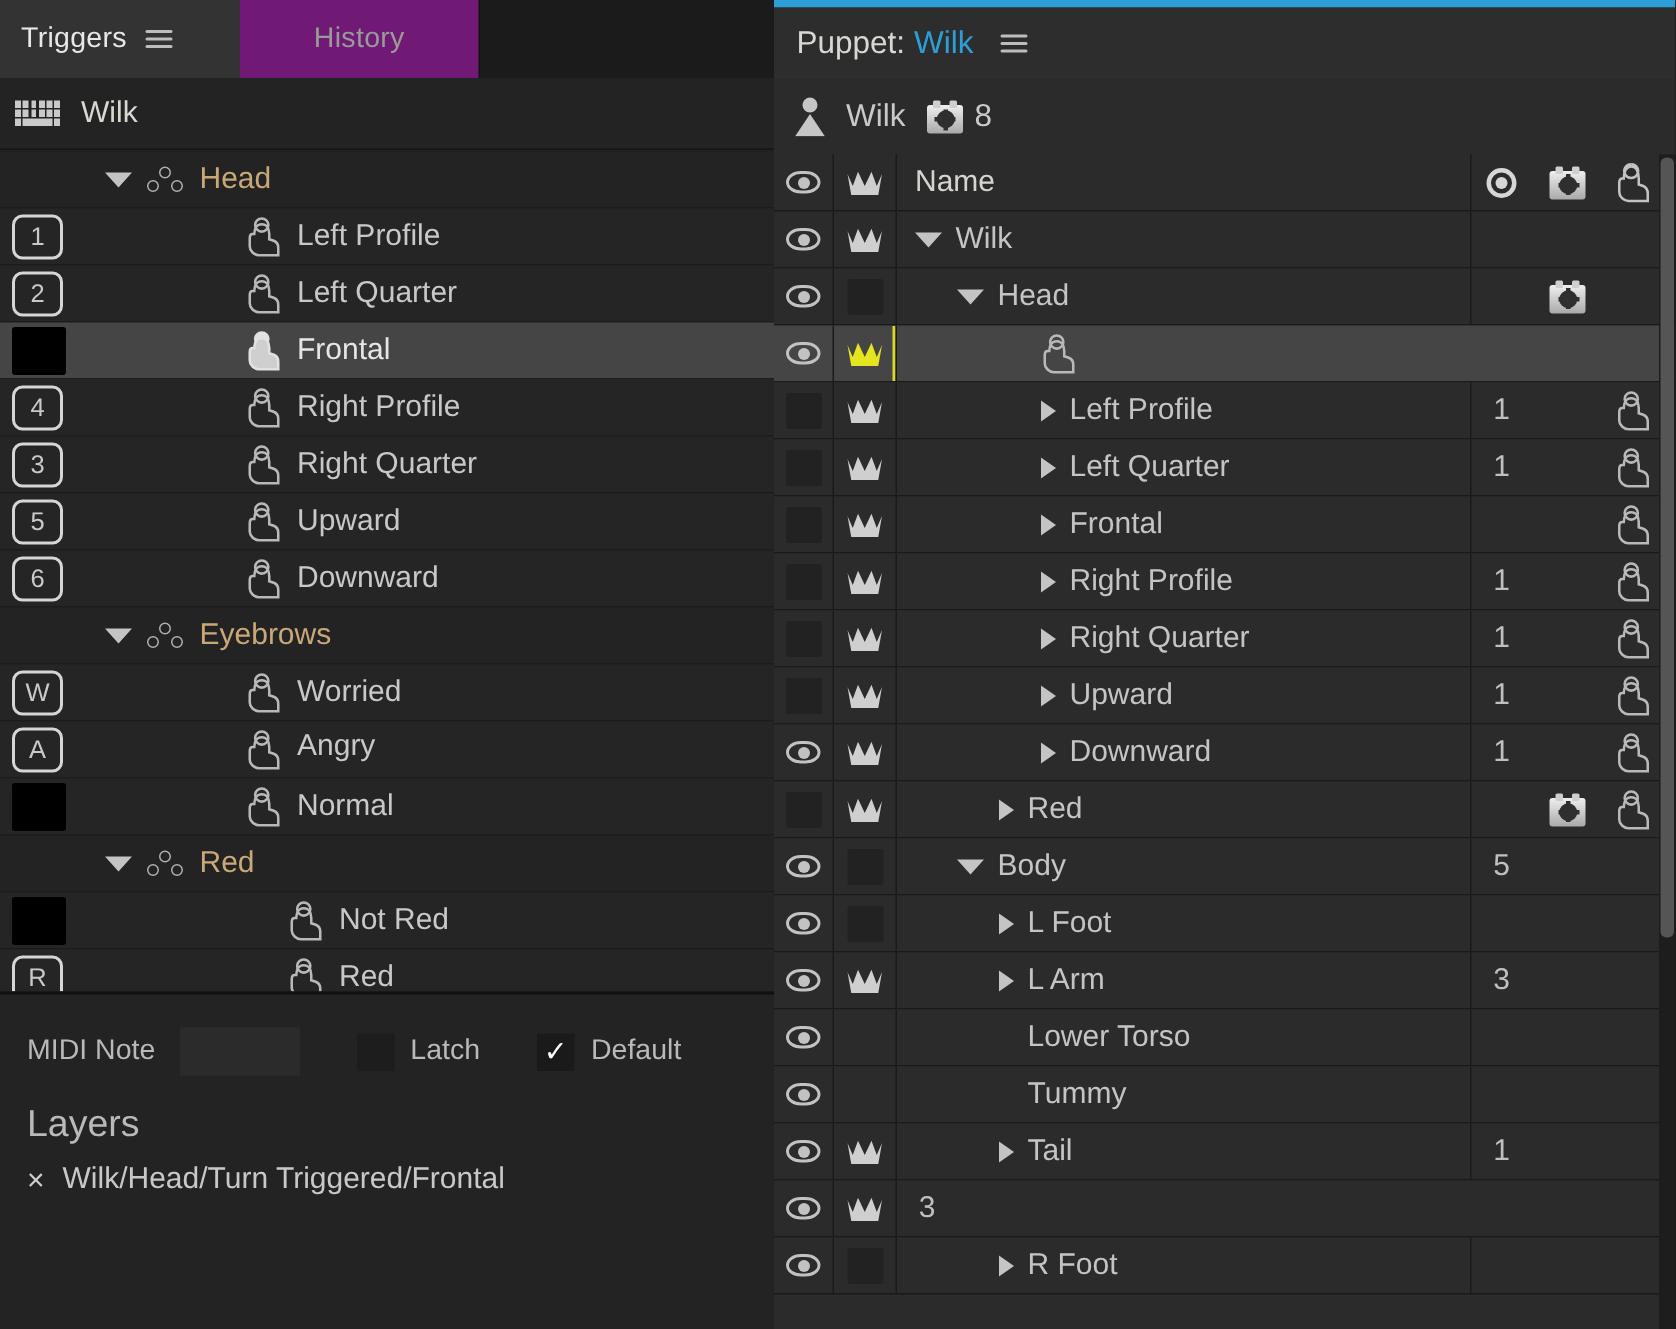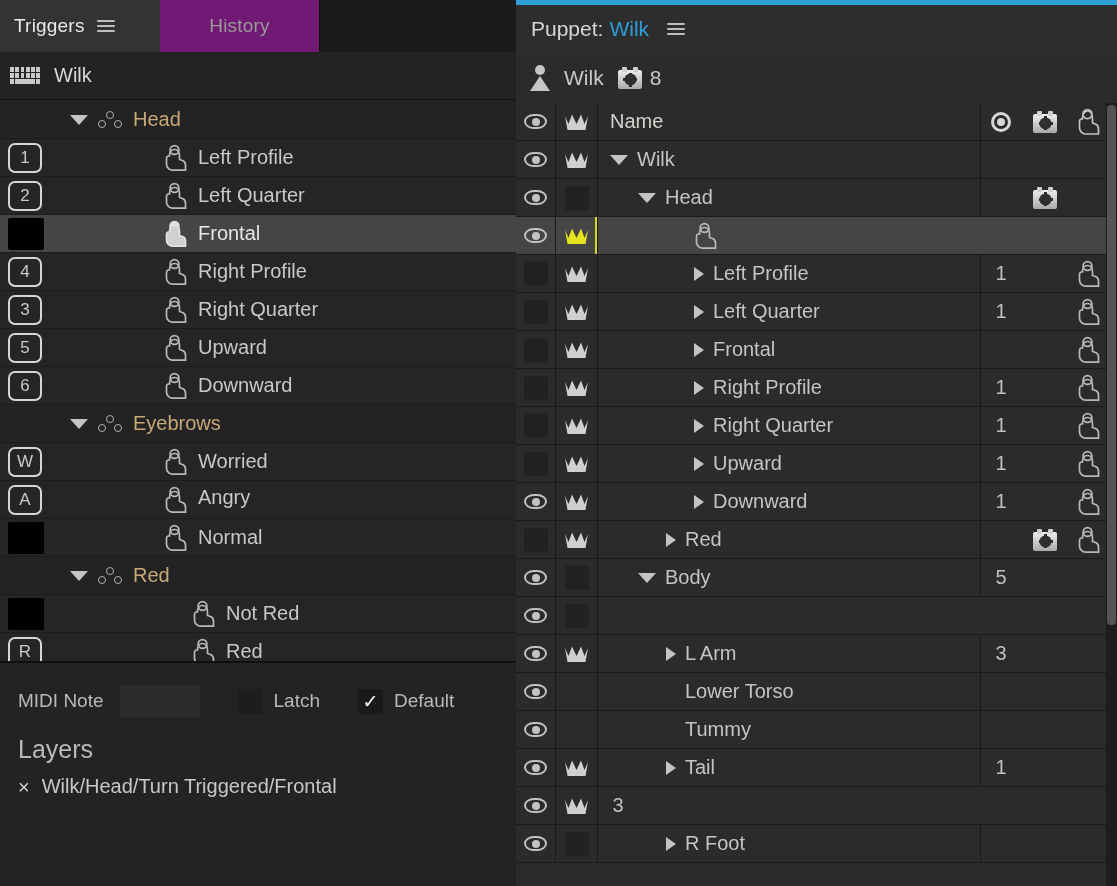--- a/index.html
+++ b/index.html
@@ -832,20 +832,25 @@
         <div class="lrow">
           <div class="col-eye">
             <span class="eye">
               <span class="o"></span>
               <span class="i"></span>
             </span>
           </div>
           <div class="col-crown">
             <span class="eyebox"></span>
           </div>
+          <div class="col-name">
+            <span style="display:inline-block;width:56px"></span>
+            <span class="disc"></span>
+            <span class="lname">L Foot</span>
+          </div>
           <div class="col-rec"></div>
           <div class="col-beh"></div>
           <div class="col-hnd"></div>
         </div>
         <div class="lrow">
           <div class="col-eye">
             <span class="eye">
               <span class="o"></span>
               <span class="i"></span>
             </span>

